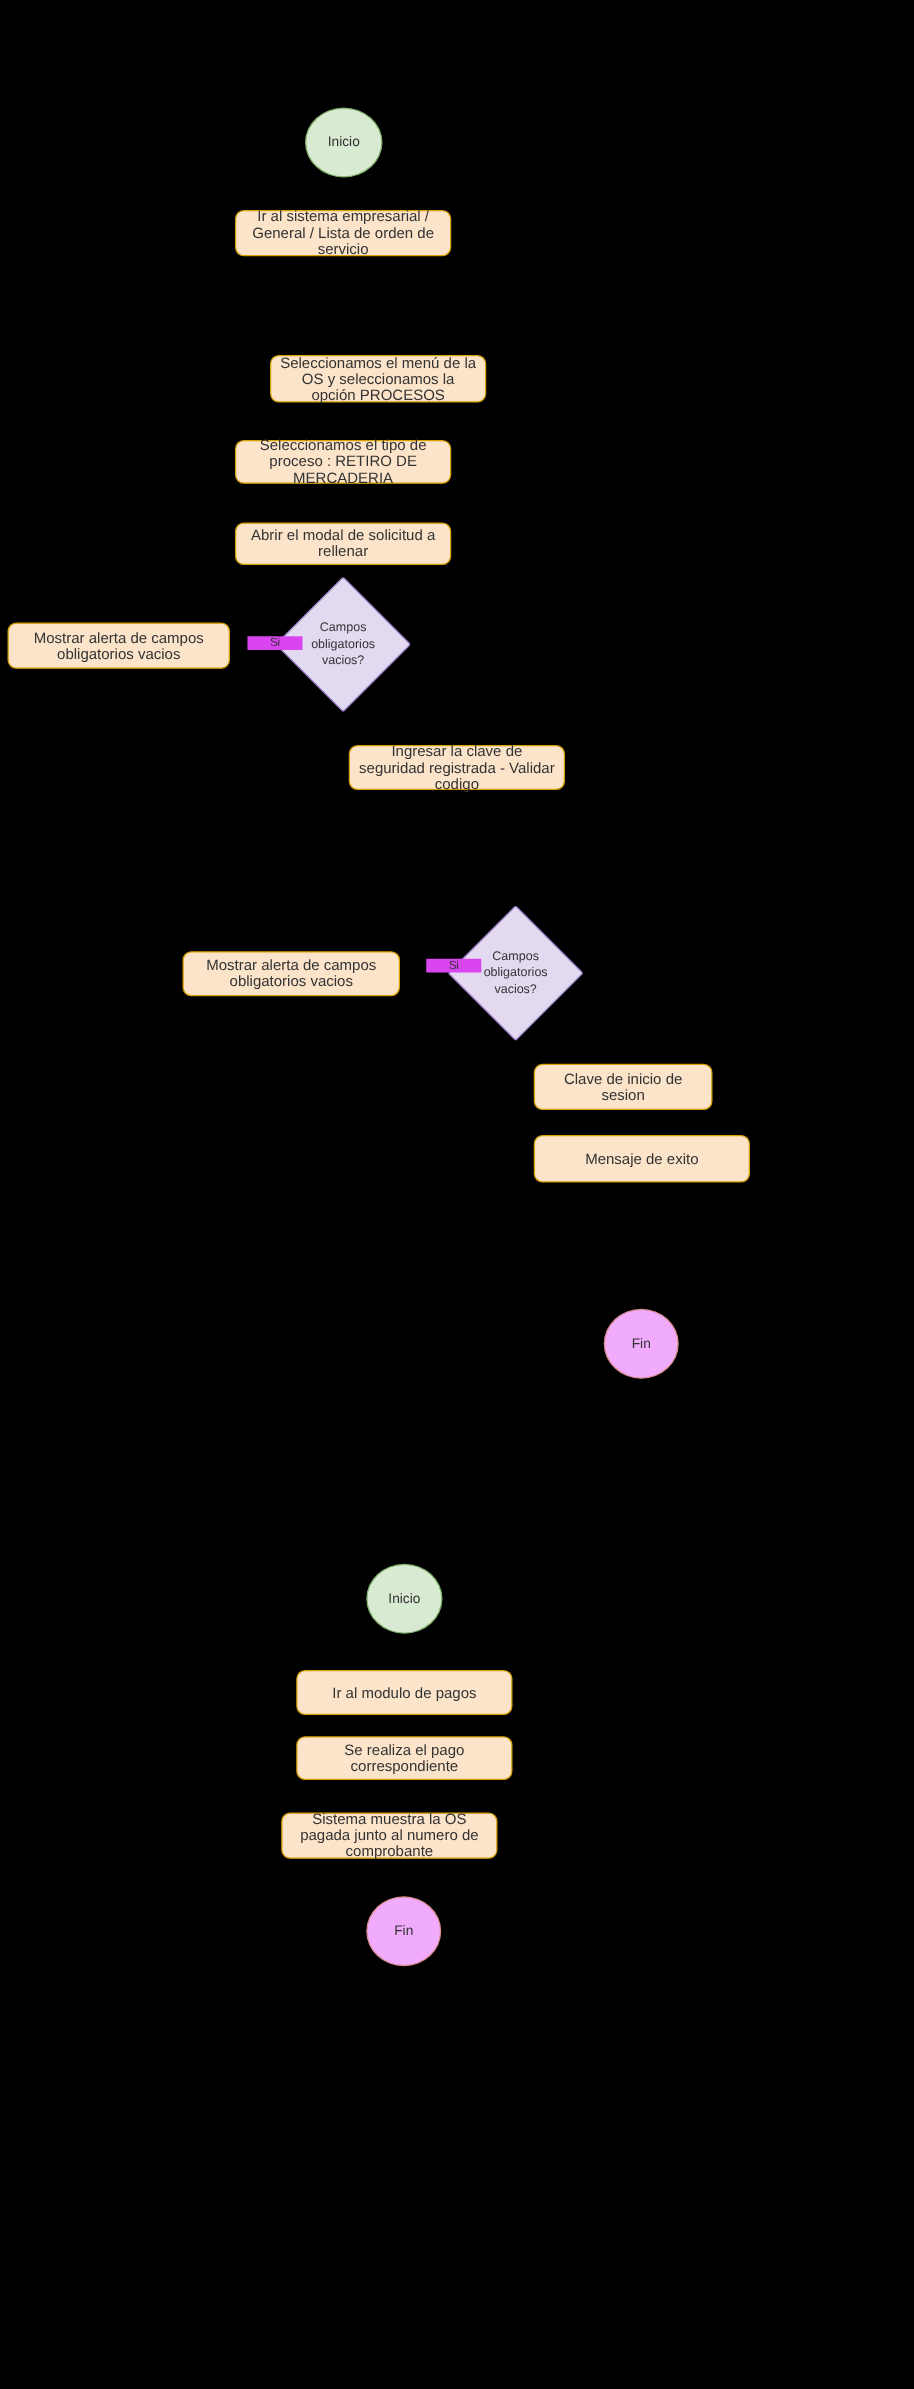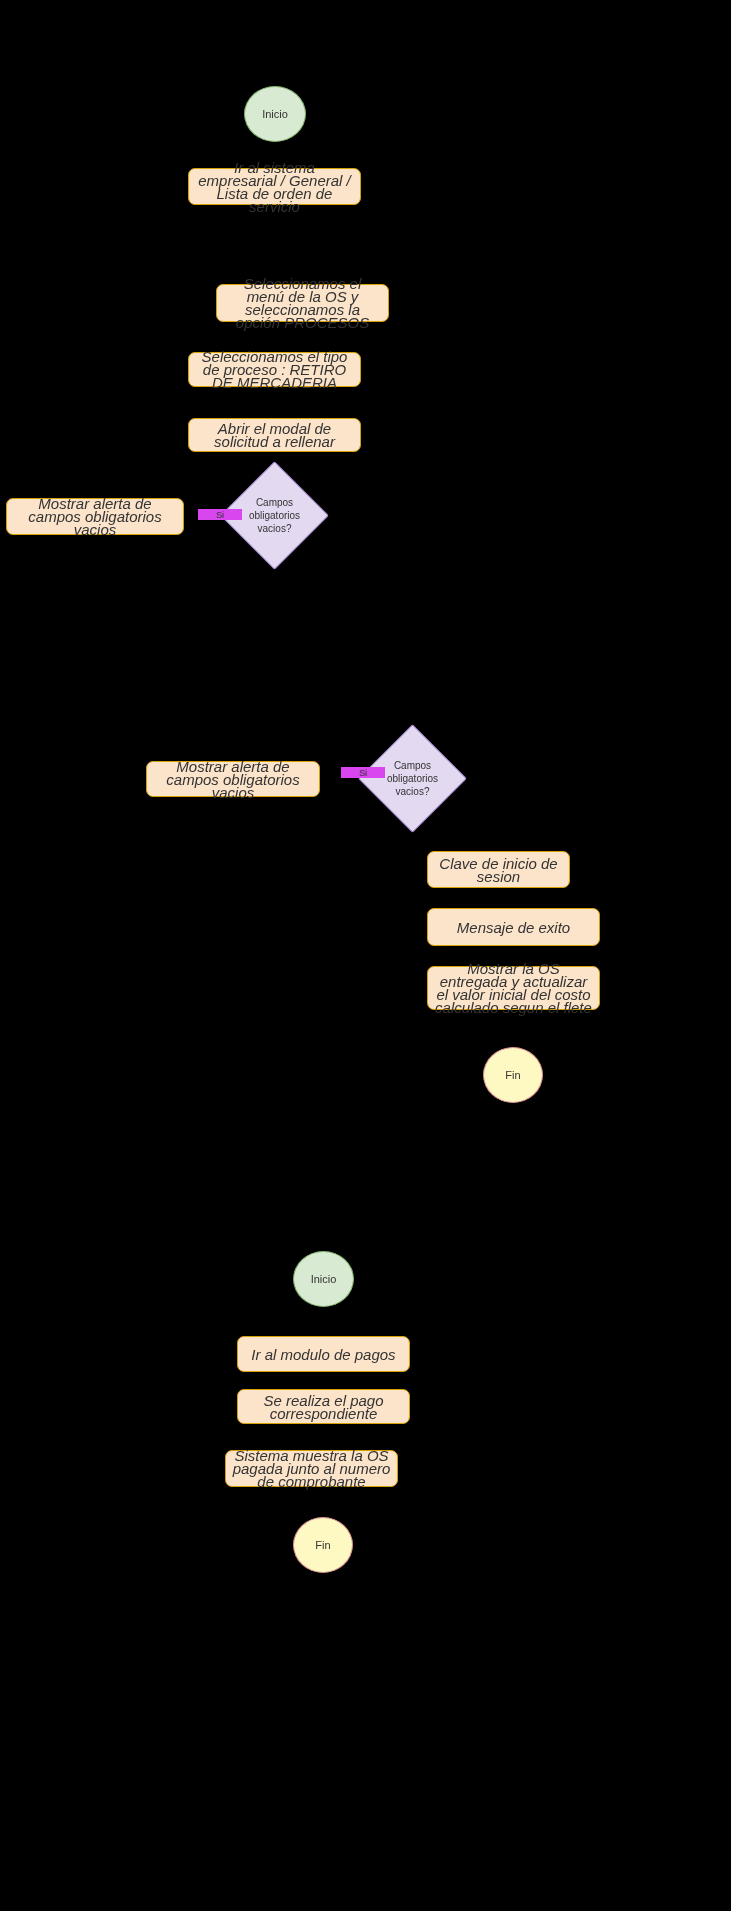--- a/index.html
+++ b/index.html
@@ -5,27 +5,27 @@
   html,body{margin:0;padding:0;background:#000;}
   body{
     width:731px;height:1911px;position:relative;overflow:hidden;
     font-family:"Liberation Sans", sans-serif;
     background:#000000;
   }
   #canvas{position:absolute;left:0;top:0;width:731px;height:1911px;}
   .node{position:absolute;box-sizing:border-box;display:flex;align-items:center;justify-content:center;text-align:center;}
   .proc{
     background:#FCE4CB;border:1.6px solid #D6A000;border-radius:7px;
-    color:#333333;font-size:15px;line-height:13px;padding:0 6px;font-style:italic;
+    color:#333333;font-size:12px;line-height:13px;padding:0 6px;
   }
   .term{
     border-radius:50%;font-size:11px;color:#333333;
   }
   .term.start{background:#D9EAD3;border:1.6px solid #7FB069;}
-  .term.end{background:#fef9c3;border:1.6px solid #D98E8E;}
+  .term.end{background:#f0abfc;border:1.6px solid #D98E8E;}
   .diamond-wrap{position:absolute;}
   .diamond-shape{position:absolute;left:0;top:0;width:100%;height:100%;
     background:#E3D9F0;border:1.6px solid #9B7FC4;
     transform:rotate(45deg);box-sizing:border-box;border-radius:2px;}
   .diamond-label{position:absolute;left:0;top:0;width:100%;height:100%;
     display:flex;align-items:center;justify-content:center;text-align:center;
     font-size:10px;line-height:13px;color:#333333;z-index:2;}
   .edge-label{position:absolute;background:#d946ef;color:#333333;
     font-size:9.5px;line-height:11px;padding:0px 18px;letter-spacing:-0.3px;}
   svg.links{position:absolute;left:0;top:0;width:731px;height:1911px;pointer-events:none;}
@@ -89,20 +89,23 @@
     <div class="diamond-shape"></div>
     <div class="diamond-label">Campos obligatorios vacios?</div>
   </div>
 
   <div class="edge-label" style="left:198px;top:509px;">Si</div>
 
   <div class="node proc" style="left:6px;top:498px;width:178px;height:37px;">
     <span>Mostrar alerta de campos obligatorios vacios</span>
   </div>
 
+  <div class="node proc" style="left:279px;top:596px;width:173px;height:36px;">
+    <span>Ingresar la clave de seguridad registrada - Validar codigo</span>
+  </div>
 
 
   <div class="diamond-wrap" style="left:374px;top:740px;width:77px;height:77px;">
     <div class="diamond-shape"></div>
     <div class="diamond-label">Campos obligatorios vacios?</div>
   </div>
 
   <div class="edge-label" style="left:341px;top:767px;">Si</div>
 
   <div class="node proc" style="left:146px;top:761px;width:174px;height:36px;">
@@ -110,23 +113,20 @@
   </div>
 
   <div class="node proc" style="left:427px;top:851px;width:143px;height:37px;">
     <span>Clave de inicio de sesion</span>
   </div>
 
   <div class="node proc" style="left:427px;top:908px;width:173px;height:38px;">
     <span>Mensaje de exito</span>
   </div>
 
-  <div class="node proc" style="left:427px;top:966px;width:173px;height:44px;">
-    <span>Mostrar la OS entregada y actualizar el valor inicial del costo calculado segun el flete</span>
-  </div>
 
   <div class="node term end" style="left:483px;top:1047px;width:60px;height:56px;">
     <span>Fin</span>
   </div>
 
   <div class="node term start" style="left:293px;top:1251px;width:61px;height:56px;">
     <span>Inicio</span>
   </div>
 
   <div class="node proc" style="left:237px;top:1336px;width:173px;height:36px;">

